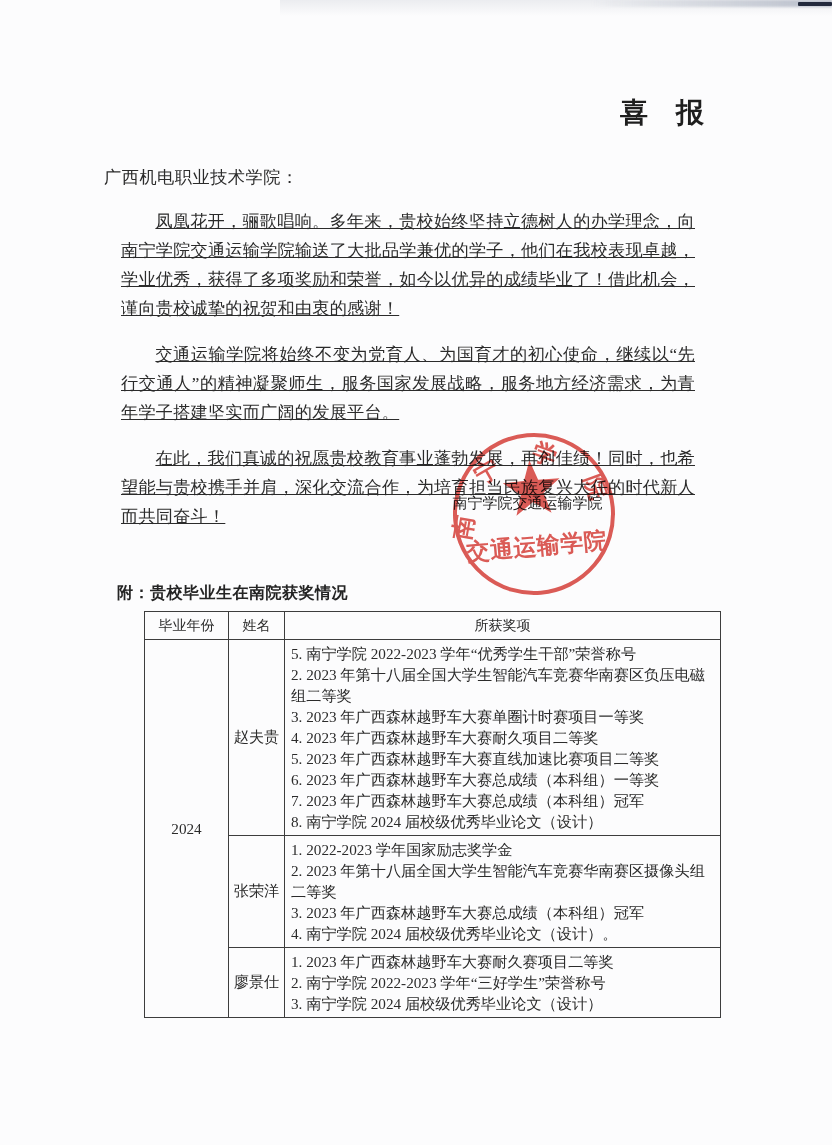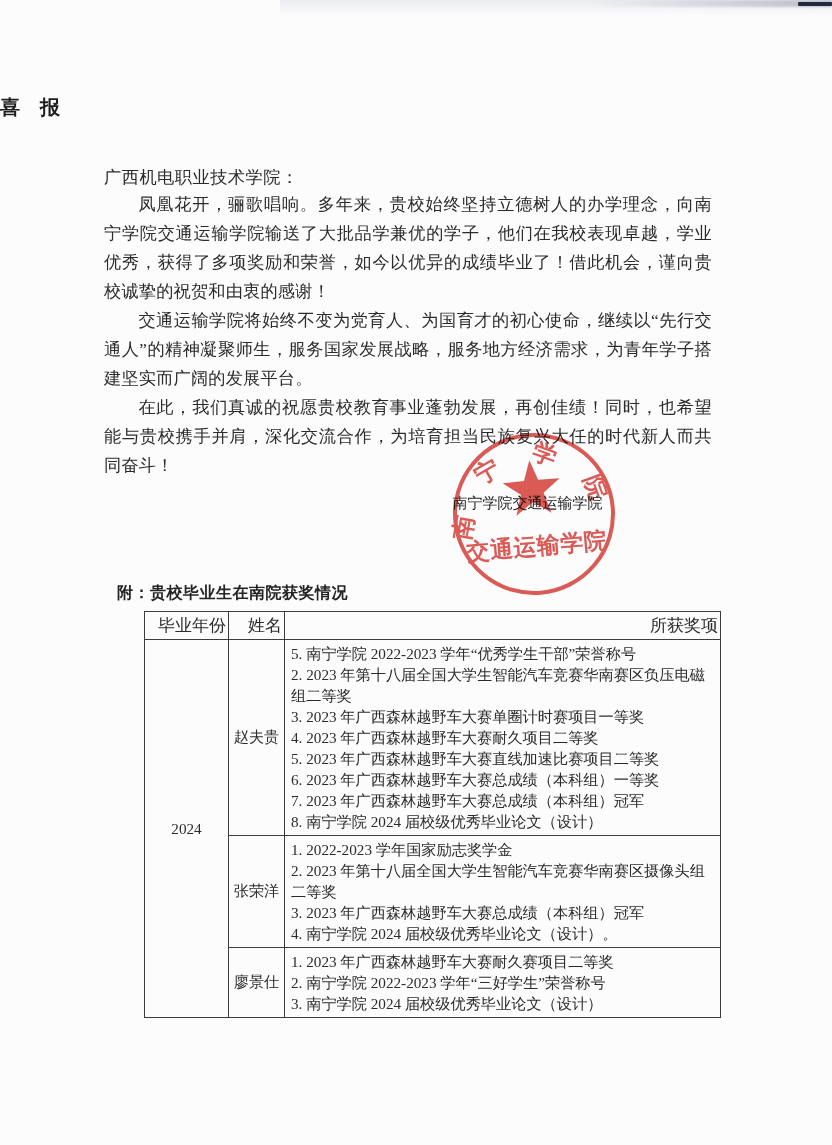--- a/index.html
+++ b/index.html
@@ -18,32 +18,32 @@
     position:absolute; top:0; left:590px; width:242px; height:7px;
     background:linear-gradient(to right, rgba(140,150,170,0), rgba(140,150,170,0.55));
     filter:blur(1px);
   }
   .artifact-line {
     position:absolute; top:2px; left:798px; width:34px; height:4px;
     background:#232a3d; border-radius:1px;
   }
   .title {
     position:absolute; top:94px; left:0; width:704px;
-    text-align:left; font-size:20px; font-weight:bold; color:#1e1e1e;
+    text-align:right; font-size:28px; font-weight:bold; color:#1e1e1e;
   }
   .addressee {
     position:absolute; top:165px; left:104px;
     font-size:17.2px; letter-spacing:0.5px;
   }
   .letter-body {
     position:absolute; top:190px; left:104px; width:608px;
     font-size:17.2px; line-height:29px; text-align:justify;
     letter-spacing:0.2px;
   }
-  .letter-body p { text-indent:2em; margin:0; }
+  .letter-body p { text-indent:2em; margin:17px;text-decoration:underline; }
   .sig-org, .sig-date {
     position:absolute; left:425px; width:205px;
     text-align:center; font-size:15px; color:#222;
   }
   .sig-org  { top:494px; }
   .sig-date { top:522px; }
   .stamp {
     position:absolute; top:427px; left:432px; width:204px; height:174px;
     mix-blend-mode:multiply; opacity:0.88; transform:rotate(-5deg);
     pointer-events:none;
@@ -52,22 +52,22 @@
     position:absolute; top:583px; left:117px;
     font-size:16px; font-weight:bold; letter-spacing:0.5px; color:#242424;
   }
   .award-table {
     position:absolute; top:611px; left:144px; width:576px;
     border-collapse:collapse; table-layout:fixed;
     font-size:15.2px; color:#2b2b2b;
   }
   .award-table th, .award-table td { border:1.5px solid #3d3d3d; }
   .award-table th {
-    font-weight:normal; height:28px; text-align:right;
-    font-size:17px; padding:2px;
+    font-weight:normal; height:28px; text-align:center;
+    font-size:14px; padding:2px;
   }
   .year-cell, .name-cell {
     text-align:center; vertical-align:middle; font-size:15.2px;
   }
   .awards-cell { padding:3px 11px 3px 6px; vertical-align:top; }
   .award-item { line-height:21px; text-align:left; }
 </style>
 </head>
 <body>
 

